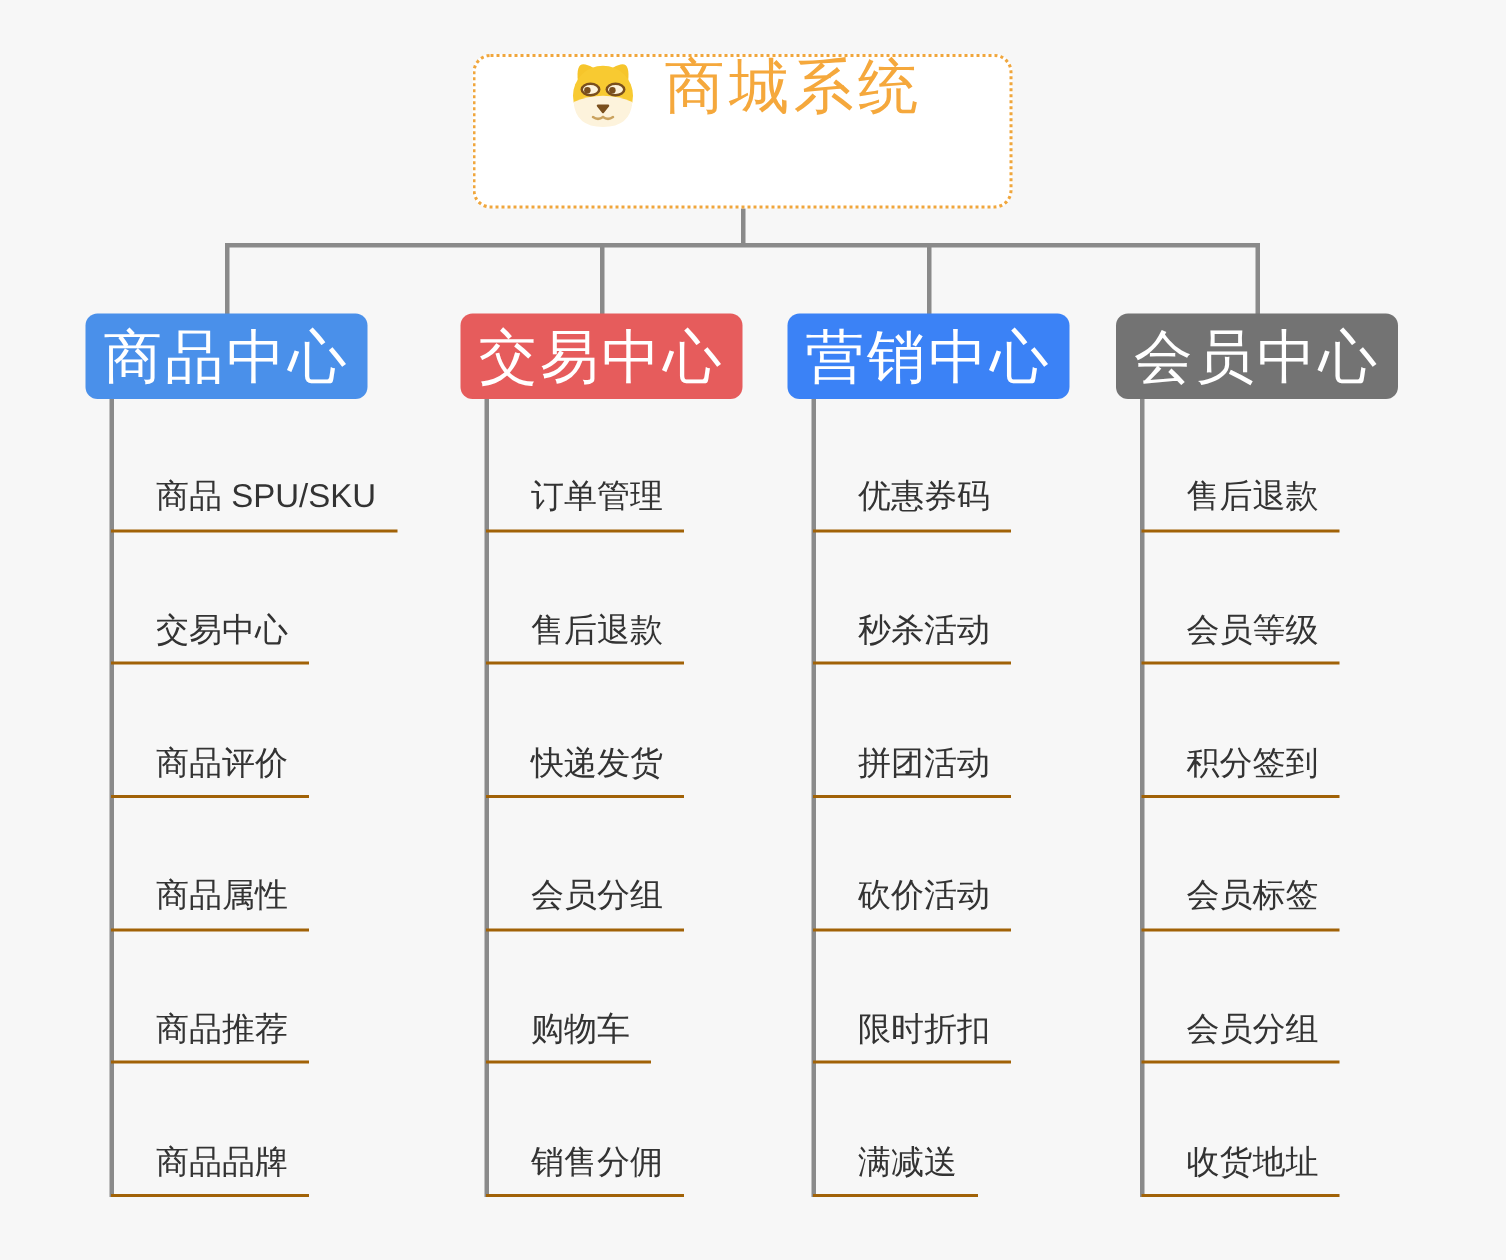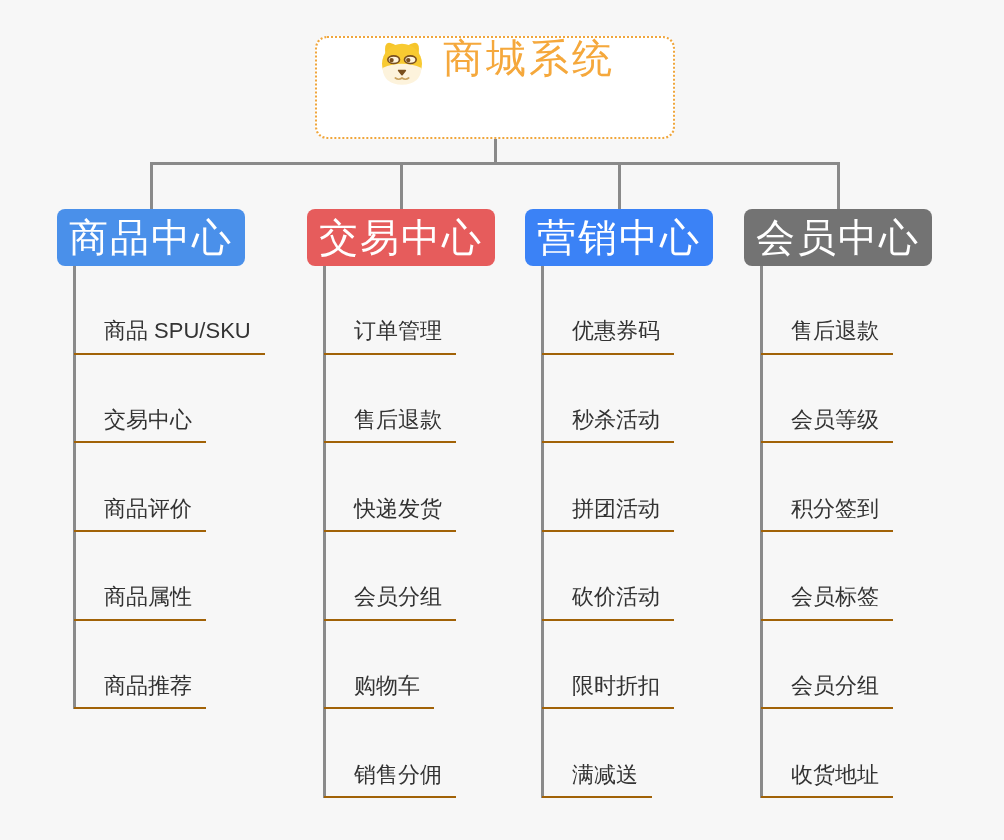--- a/index.html
+++ b/index.html
@@ -95,20 +95,23 @@
         </div>
       <div class="cell">
           <div class="leaf">商品评价</div>
         </div>
       <div class="cell">
           <div class="leaf">商品属性</div>
         </div>
       <div class="cell">
           <div class="leaf">商品推荐</div>
         </div>
+      <div class="cell">
+          <div class="leaf">商品品牌</div>
+        </div>
     </div>
   </div>
 
   <div class="branch" style="left:307px;">
     <div class="branch-head" style="background-color: rgb(230, 92, 92);">
       <span>交易中心</span>
     </div>
     <div class="branch-items">
       <div class="cell">
           <div class="leaf">订单管理</div>

